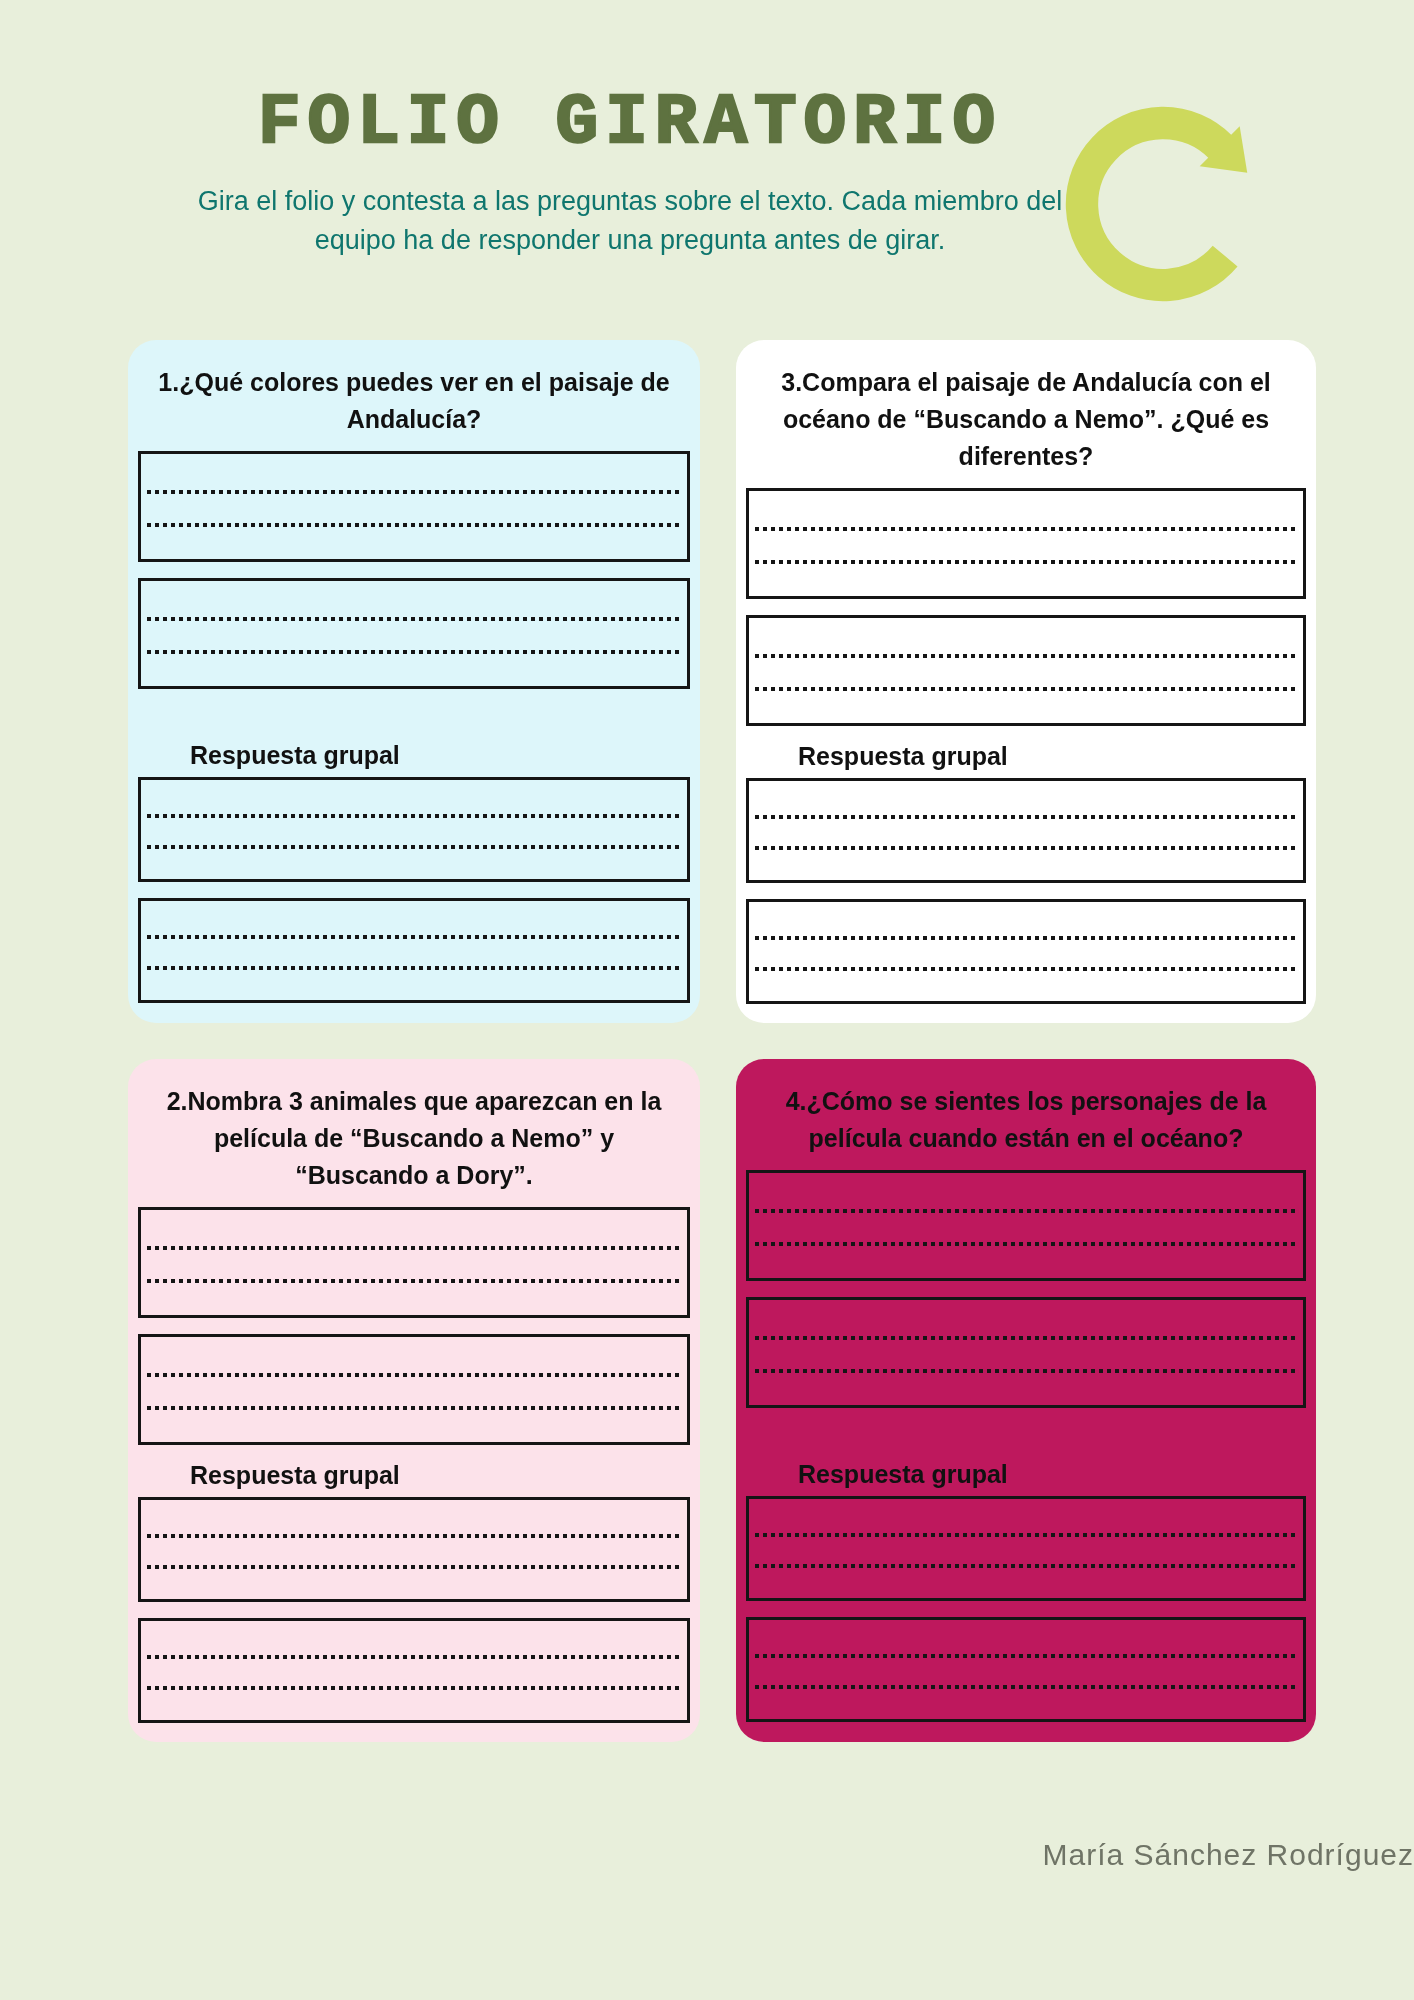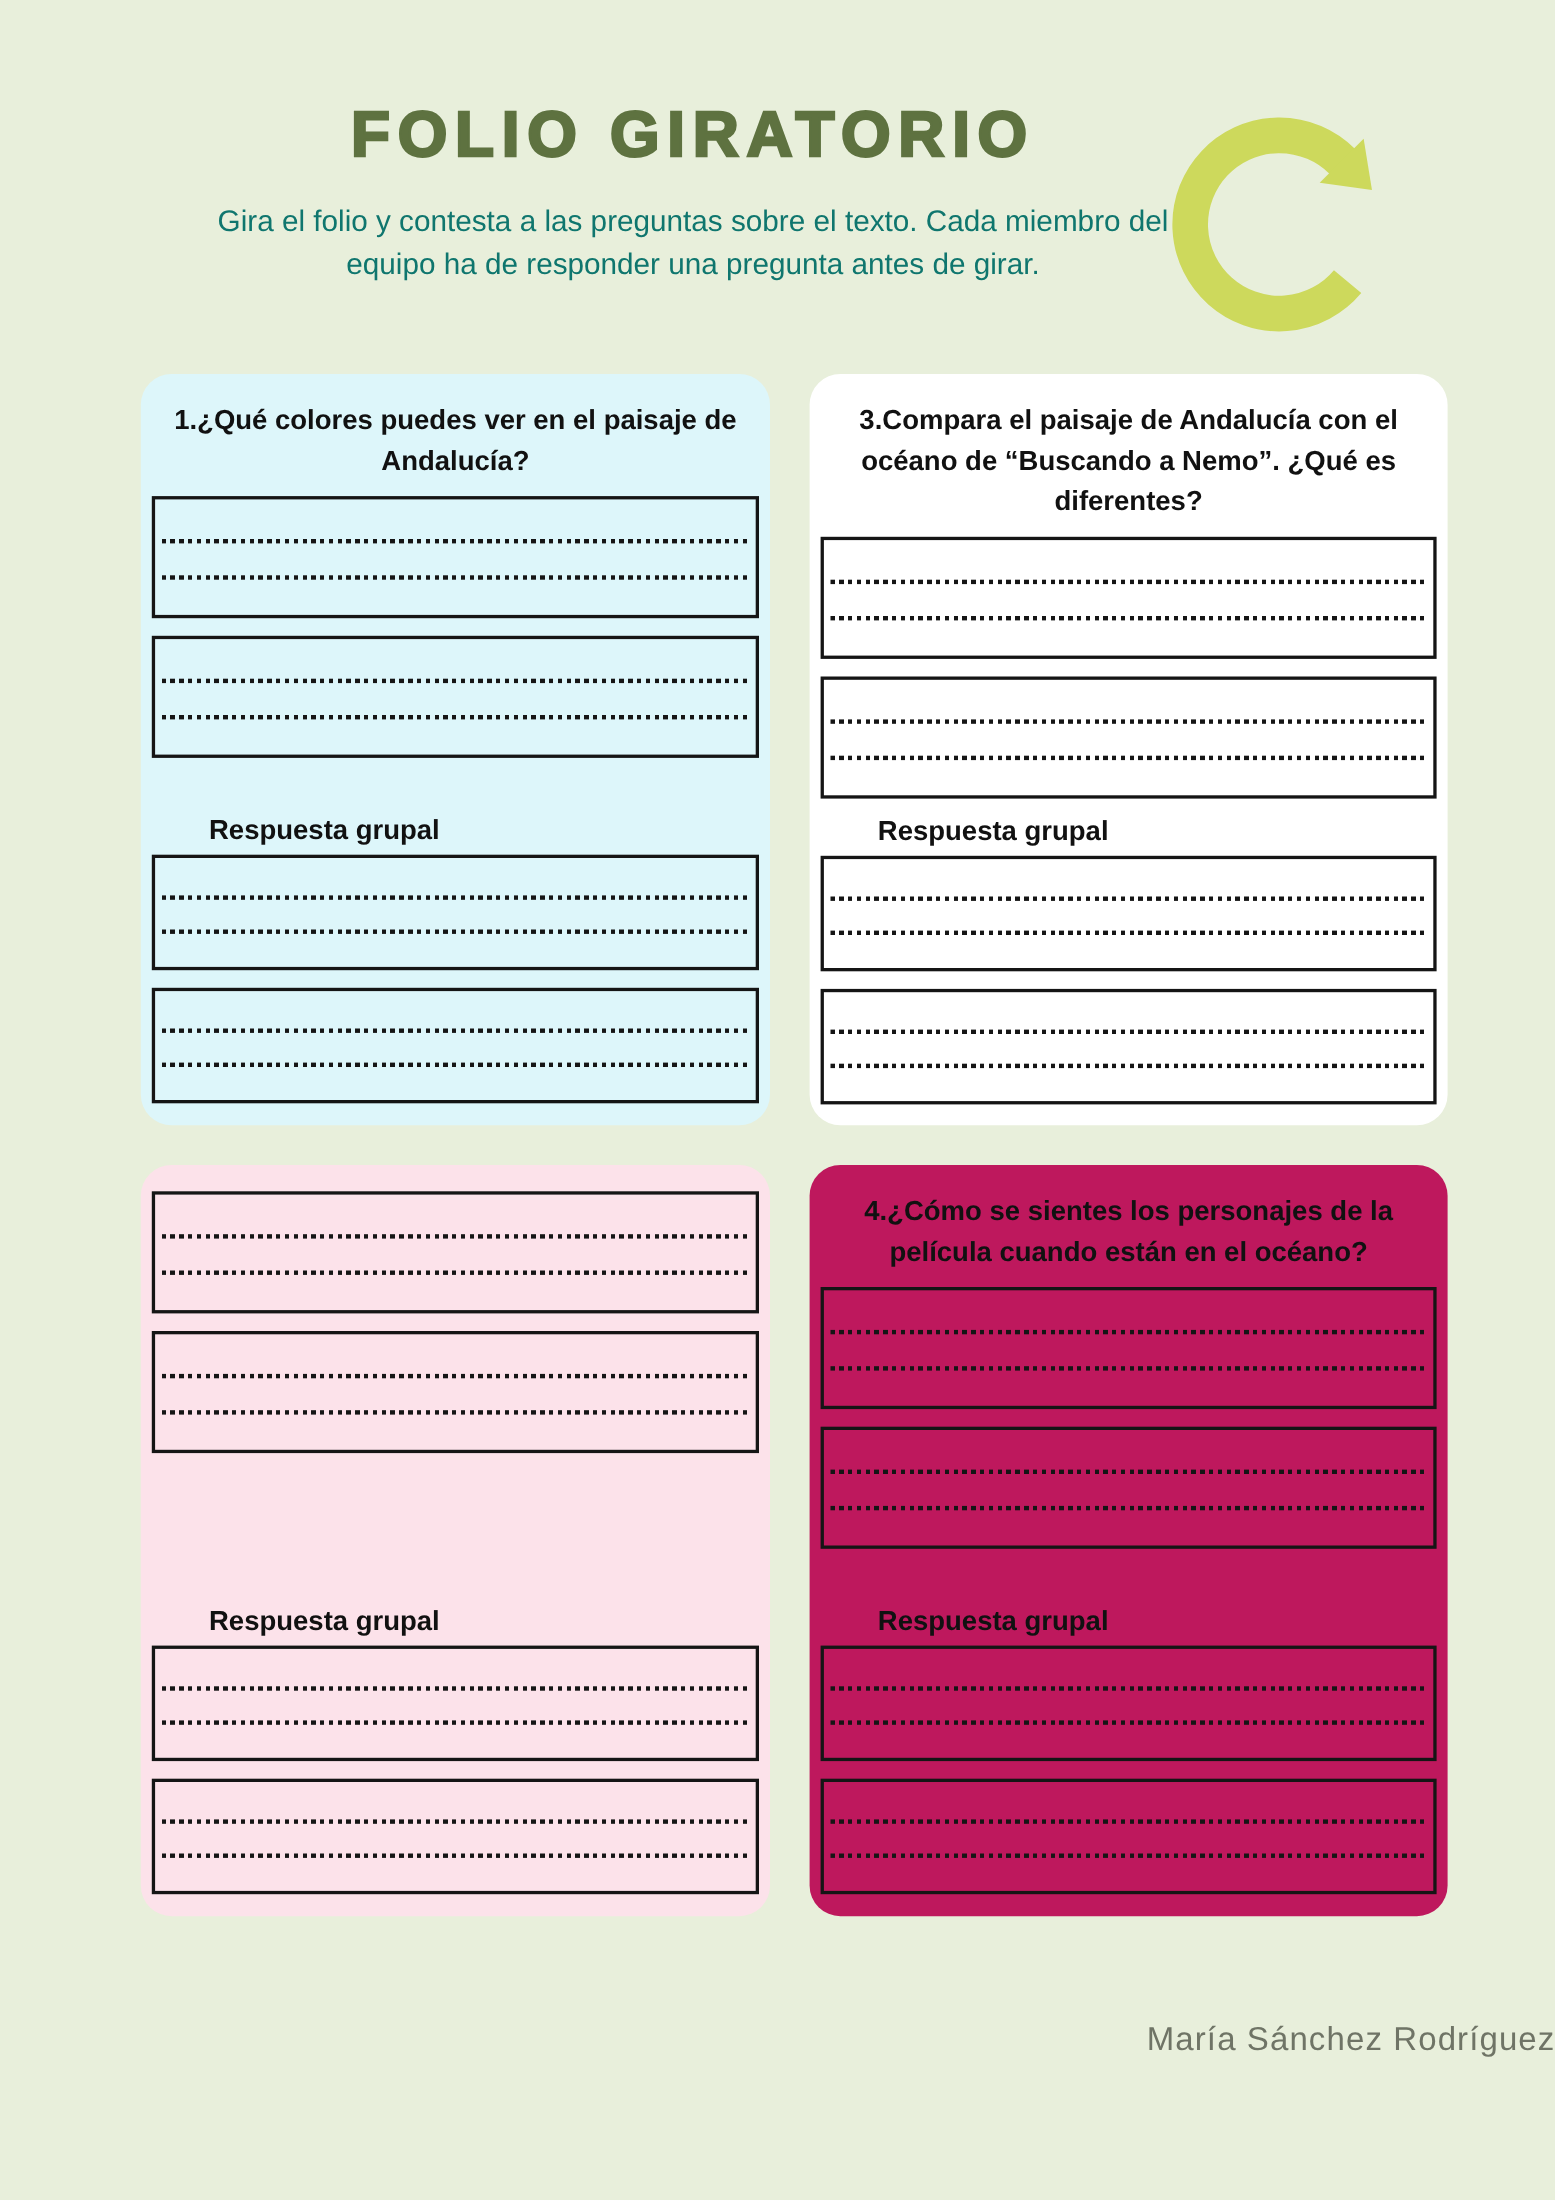--- a/index.html
+++ b/index.html
@@ -9,22 +9,22 @@
     font-family:"Liberation Sans", sans-serif;
     color:#151515;
     position:relative;
     overflow:hidden;
   }
 
   
   .header { position:relative; padding-top:78px; }
   .header-text { width:1060px; margin:0 0 0 100px; text-align:center; }
   .page-title {
-    font-family:Liberation Sans, sans-serif;
-    font-size:58px;
+    font-family:Liberation Mono, monospace;
+    font-size:71px;
     font-weight:900;
     letter-spacing:7px;
     color:#5e7240;
     -webkit-text-stroke:2.5px #5e7240;
     line-height:90px;
     white-space:nowrap;
   }
   .page-subtitle {
     margin-top:14px;
     font-size:27px;
@@ -161,20 +161,21 @@
       <i class="dotline dotline--1"></i>
       <i class="dotline dotline--2"></i>
     </div>
     <div class="answer-box small last">
       <i class="dotline dotline--1"></i>
       <i class="dotline dotline--2"></i>
     </div>
   </section>
 
   <section class="card card--pink">
+    <h2 class="card-title">2.Nombra 3 animales que aparezcan en la película de “Buscando a Nemo” y “Buscando a Dory”.</h2>
     <div class="answer-box">
       <i class="dotline dotline--1"></i>
       <i class="dotline dotline--2"></i>
     </div>
     <div class="answer-box">
       <i class="dotline dotline--1"></i>
       <i class="dotline dotline--2"></i>
     </div>
     <div class="group-label">Respuesta grupal</div>
     <div class="answer-box small">

